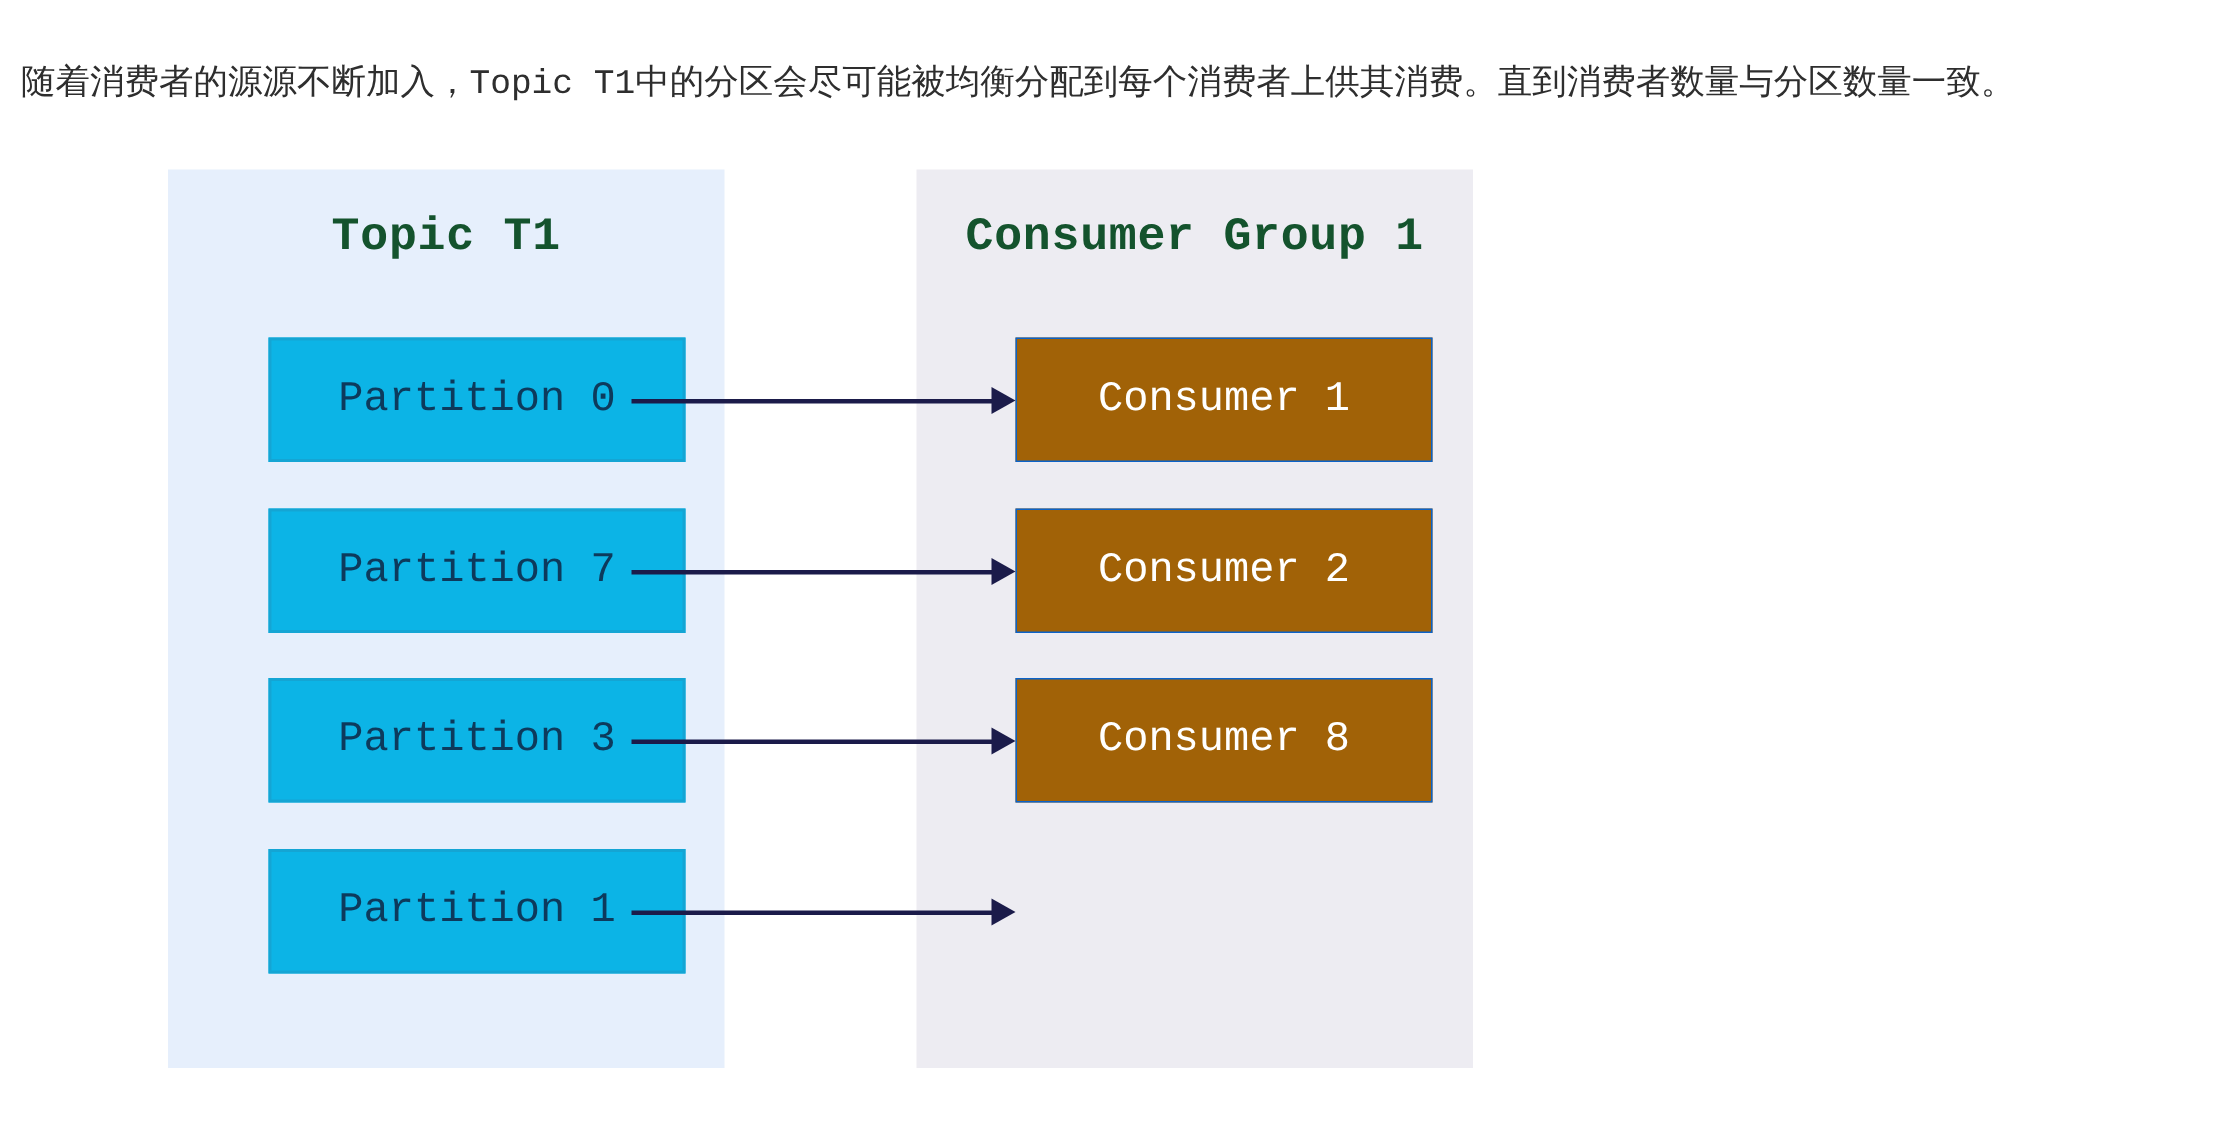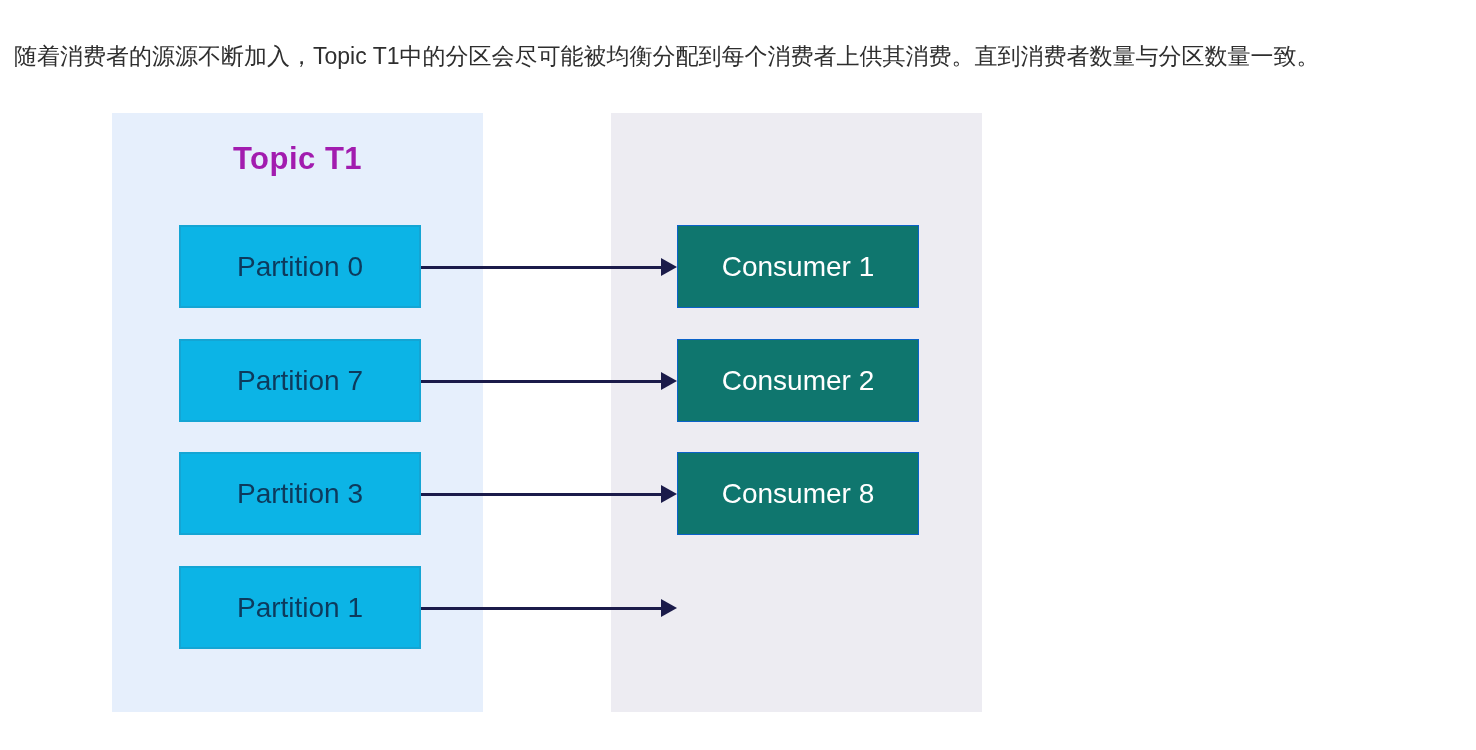--- a/index.html
+++ b/index.html
@@ -7,20 +7,21 @@
     padding: 0;
     background: #ffffff;
     font-family: "Liberation Sans", "DejaVu Sans", sans-serif;
   }
   .canvas {
     position: relative;
     width: 1476px;
     height: 750px;
     background: #ffffff;
     overflow: hidden;
+    font-family: Liberation Mono, monospace;
   }
   .caption {
     position: absolute;
     left: 14px;
     top: 40px;
     margin: 0;
     width: 1440px;
     font-size: 23px;
     line-height: 32px;
     color: #2e2e2e;
@@ -40,42 +41,42 @@
     background: #edecf2;
   }
   .panel-title {
     position: absolute;
     top: 28px;
     left: 0;
     width: 100%;
     text-align: center;
     font-size: 31px;
     font-weight: bold;
-    color: #a21caf;
+    color: #14532d;
     letter-spacing: 0.5px;
   }
   .node {
     position: absolute;
-    width: 242px;
+    width: 278px;
     height: 83px;
     box-sizing: border-box;
     display: flex;
     align-items: center;
     justify-content: center;
     font-size: 28px;
   }
   .partition {
     left: 67px;
     background: #0cb4e6;
     border: 2px solid #14a5d4;
     color: #0d3a5c;
   }
   .consumer {
     left: 66px;
-    background: #0f766e;
+    background: #a16207;
     border: 1px solid #0b62c9;
     color: #ffffff;
   }
   .row-0 { top: 112px; }
   .row-1 { top: 226px; }
   .row-2 { top: 339px; }
   .row-3 { top: 453px; }
   .arrow {
     position: absolute;
     left: 421px;
@@ -114,20 +115,21 @@
 
   <div class="panel topic-panel">
     <div class="panel-title">Topic T1</div>
     <div class="node partition row-0">Partition 0</div>
     <div class="node partition row-1">Partition 7</div>
     <div class="node partition row-2">Partition 3</div>
     <div class="node partition row-3">Partition 1</div>
   </div>
 
   <div class="panel consumer-panel">
+    <div class="panel-title">Consumer Group 1</div>
     <div class="node consumer row-0">Consumer 1</div>
     <div class="node consumer row-1">Consumer 2</div>
     <div class="node consumer row-2">Consumer 8</div>
   </div>
 
   <div class="arrow arrow-top-0">
     <span class="arrow-line"></span>
     <span class="arrow-head"></span>
   </div>
   <div class="arrow arrow-top-1">

